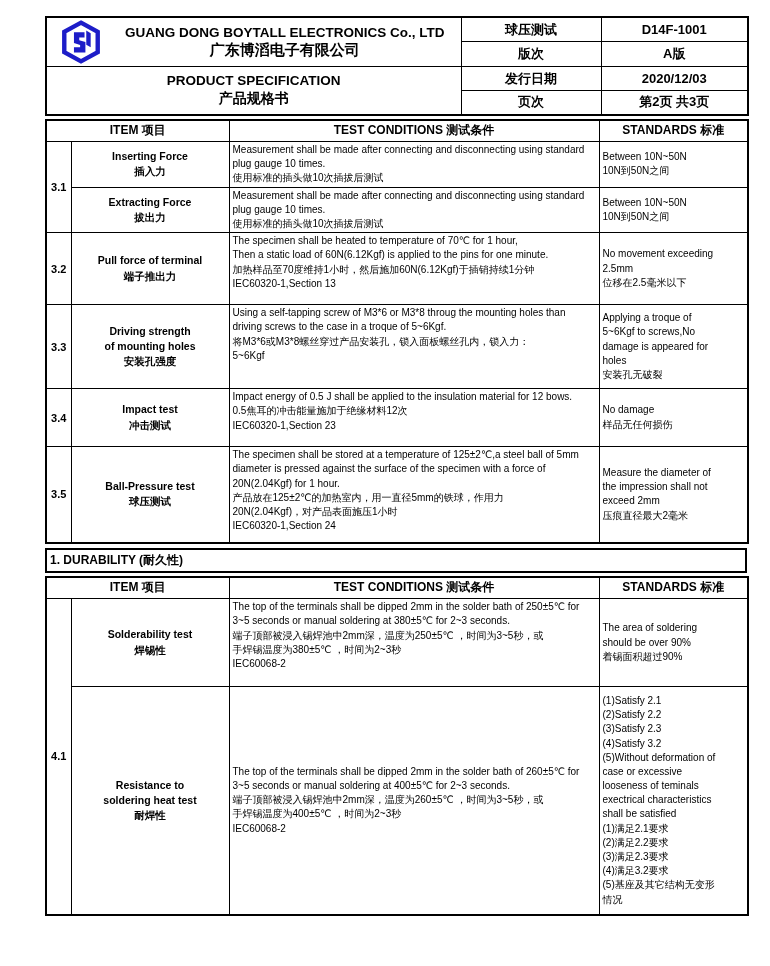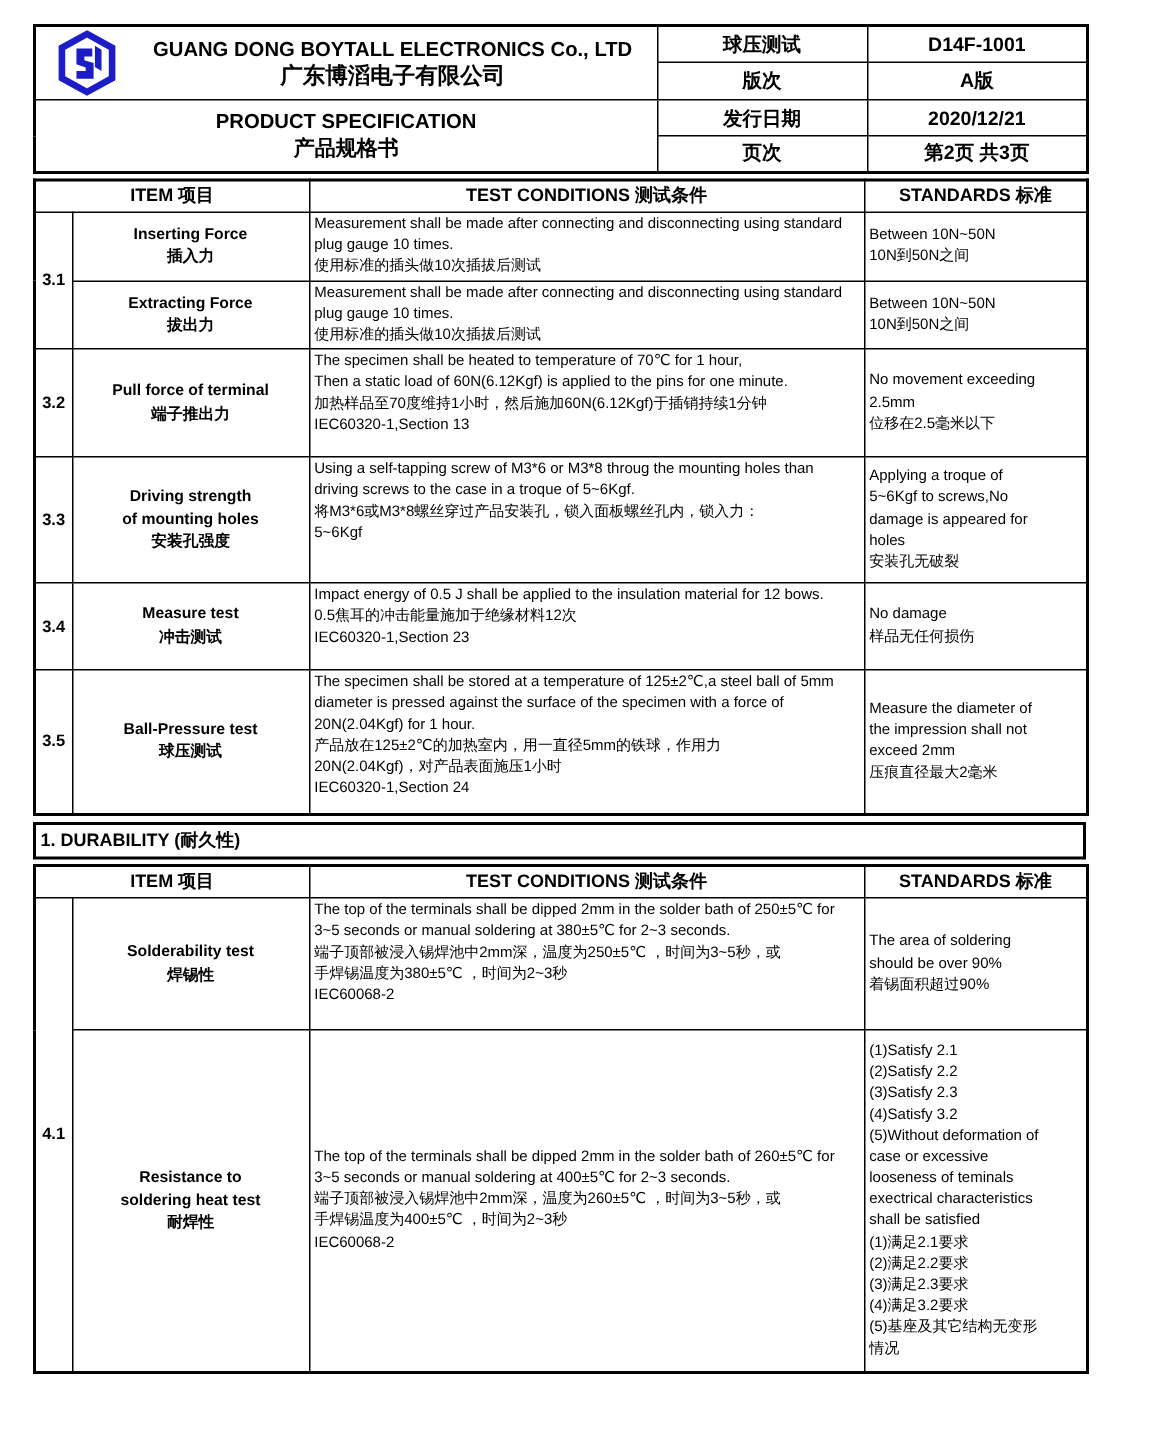--- a/index.html
+++ b/index.html
@@ -2,21 +2,21 @@
 <html><head>
 <meta charset="utf-8">
 <style>
   html,body{margin:0;padding:0;background:#fff;}
   body{
     width:770px;height:966px;
     font-family:"Liberation Sans","DejaVu Sans",sans-serif;
     color:#000;
     -webkit-font-smoothing:antialiased;
   }
-  .page{box-sizing:border-box;width:672px;height:966px;padding:16px 33px 0 22px;background:#fff;}
+  .page{box-sizing:border-box;width:672px;height:966px;padding:16px 33px 0 45px;background:#fff;}
 
   table{border-collapse:collapse;table-layout:fixed;width:702px;}
   td{border:1px solid #000;box-sizing:border-box;overflow:hidden;}
 
   
   .hdr{border:2px solid #000;}
   .hdr td{height:24px;}
   .hdr .label{ text-align:center;font-weight:bold;font-size:13px;}
   .hdr .value{ text-align:center;font-weight:bold;font-size:13px;}
   .company-cell{vertical-align:middle;}
@@ -93,21 +93,21 @@
       <tr>
         <td class="label">版次</td>
         <td class="value">A版</td>
       </tr>
       <tr>
         <td class="product-cell" rowspan="2">
           <div class="product-en">PRODUCT SPECIFICATION</div>
           <div class="product-cn">产品规格书</div>
         </td>
         <td class="label">发行日期</td>
-        <td class="value">2020/12/21</td>
+        <td class="value">2020/12/03</td>
       </tr>
       <tr>
         <td class="label">页次</td>
         <td class="value">第2页  共3页</td>
       </tr>
     </tbody>
   </table>
 
 
   <table class="main">
@@ -161,21 +161,21 @@
 将M3*6或M3*8螺丝穿过产品安装孔，锁入面板螺丝孔内，锁入力：
 5~6Kgf</td>
         <td class="std">Applying a troque of
 5~6Kgf to screws,No
 damage is appeared for
 holes
 安装孔无破裂</td>
       </tr>
       <tr class="h58">
         <td class="no">3.4</td>
-        <td class="item">Measure test
+        <td class="item">Impact test
 冲击测试</td>
         <td class="cond">Impact energy of 0.5 J shall be applied to the insulation material for 12 bows.
 0.5焦耳的冲击能量施加于绝缘材料12次
 IEC60320-1,Section 23</td>
         <td class="std">No damage
 样品无任何损伤</td>
       </tr>
       <tr class="h96">
         <td class="no">3.5</td>
         <td class="item">Ball-Pressure test

